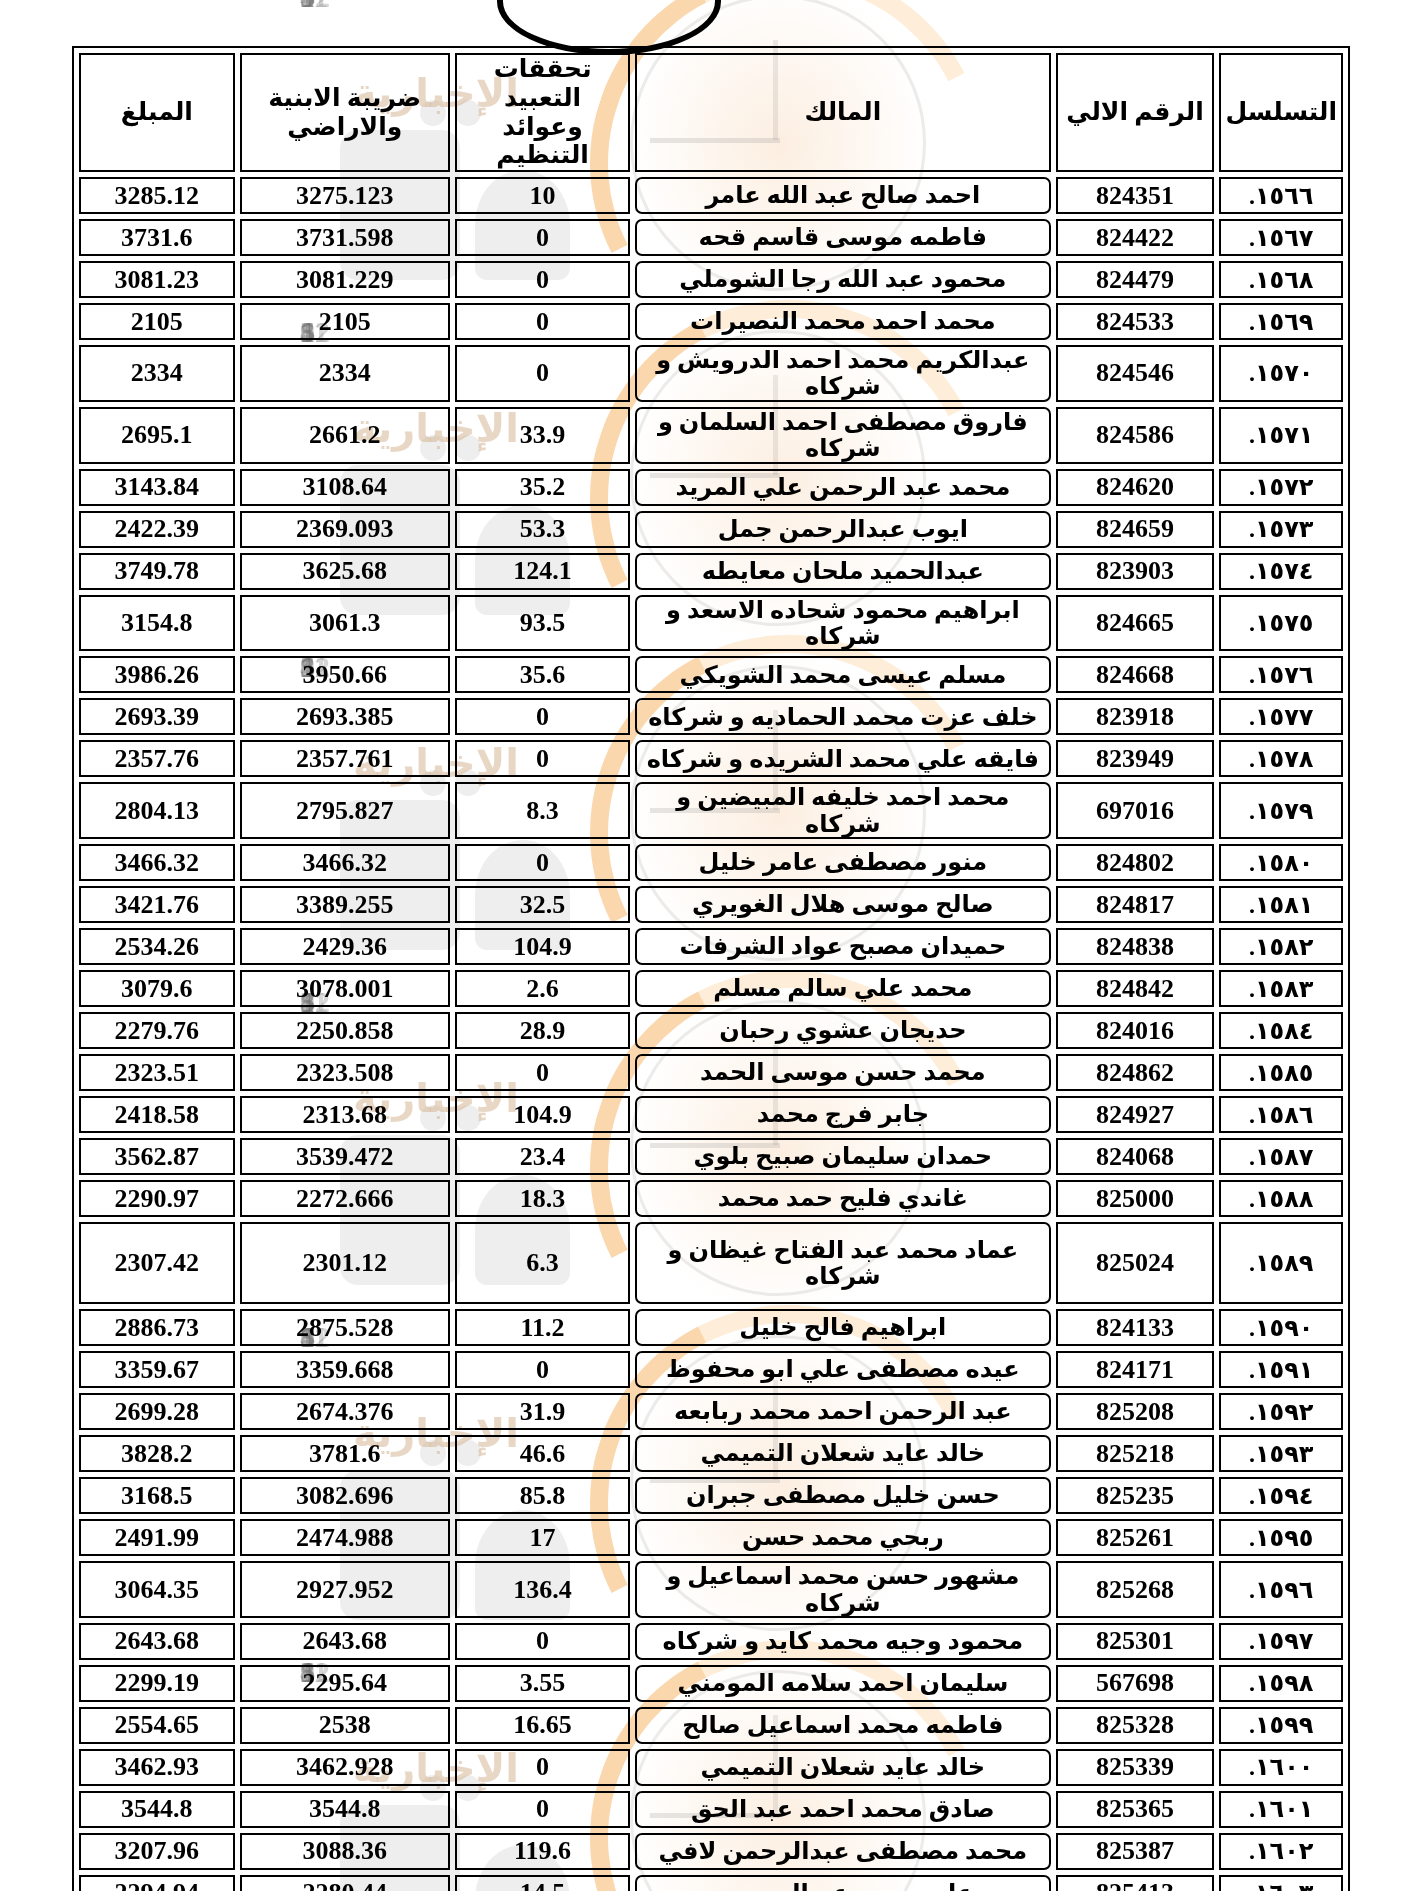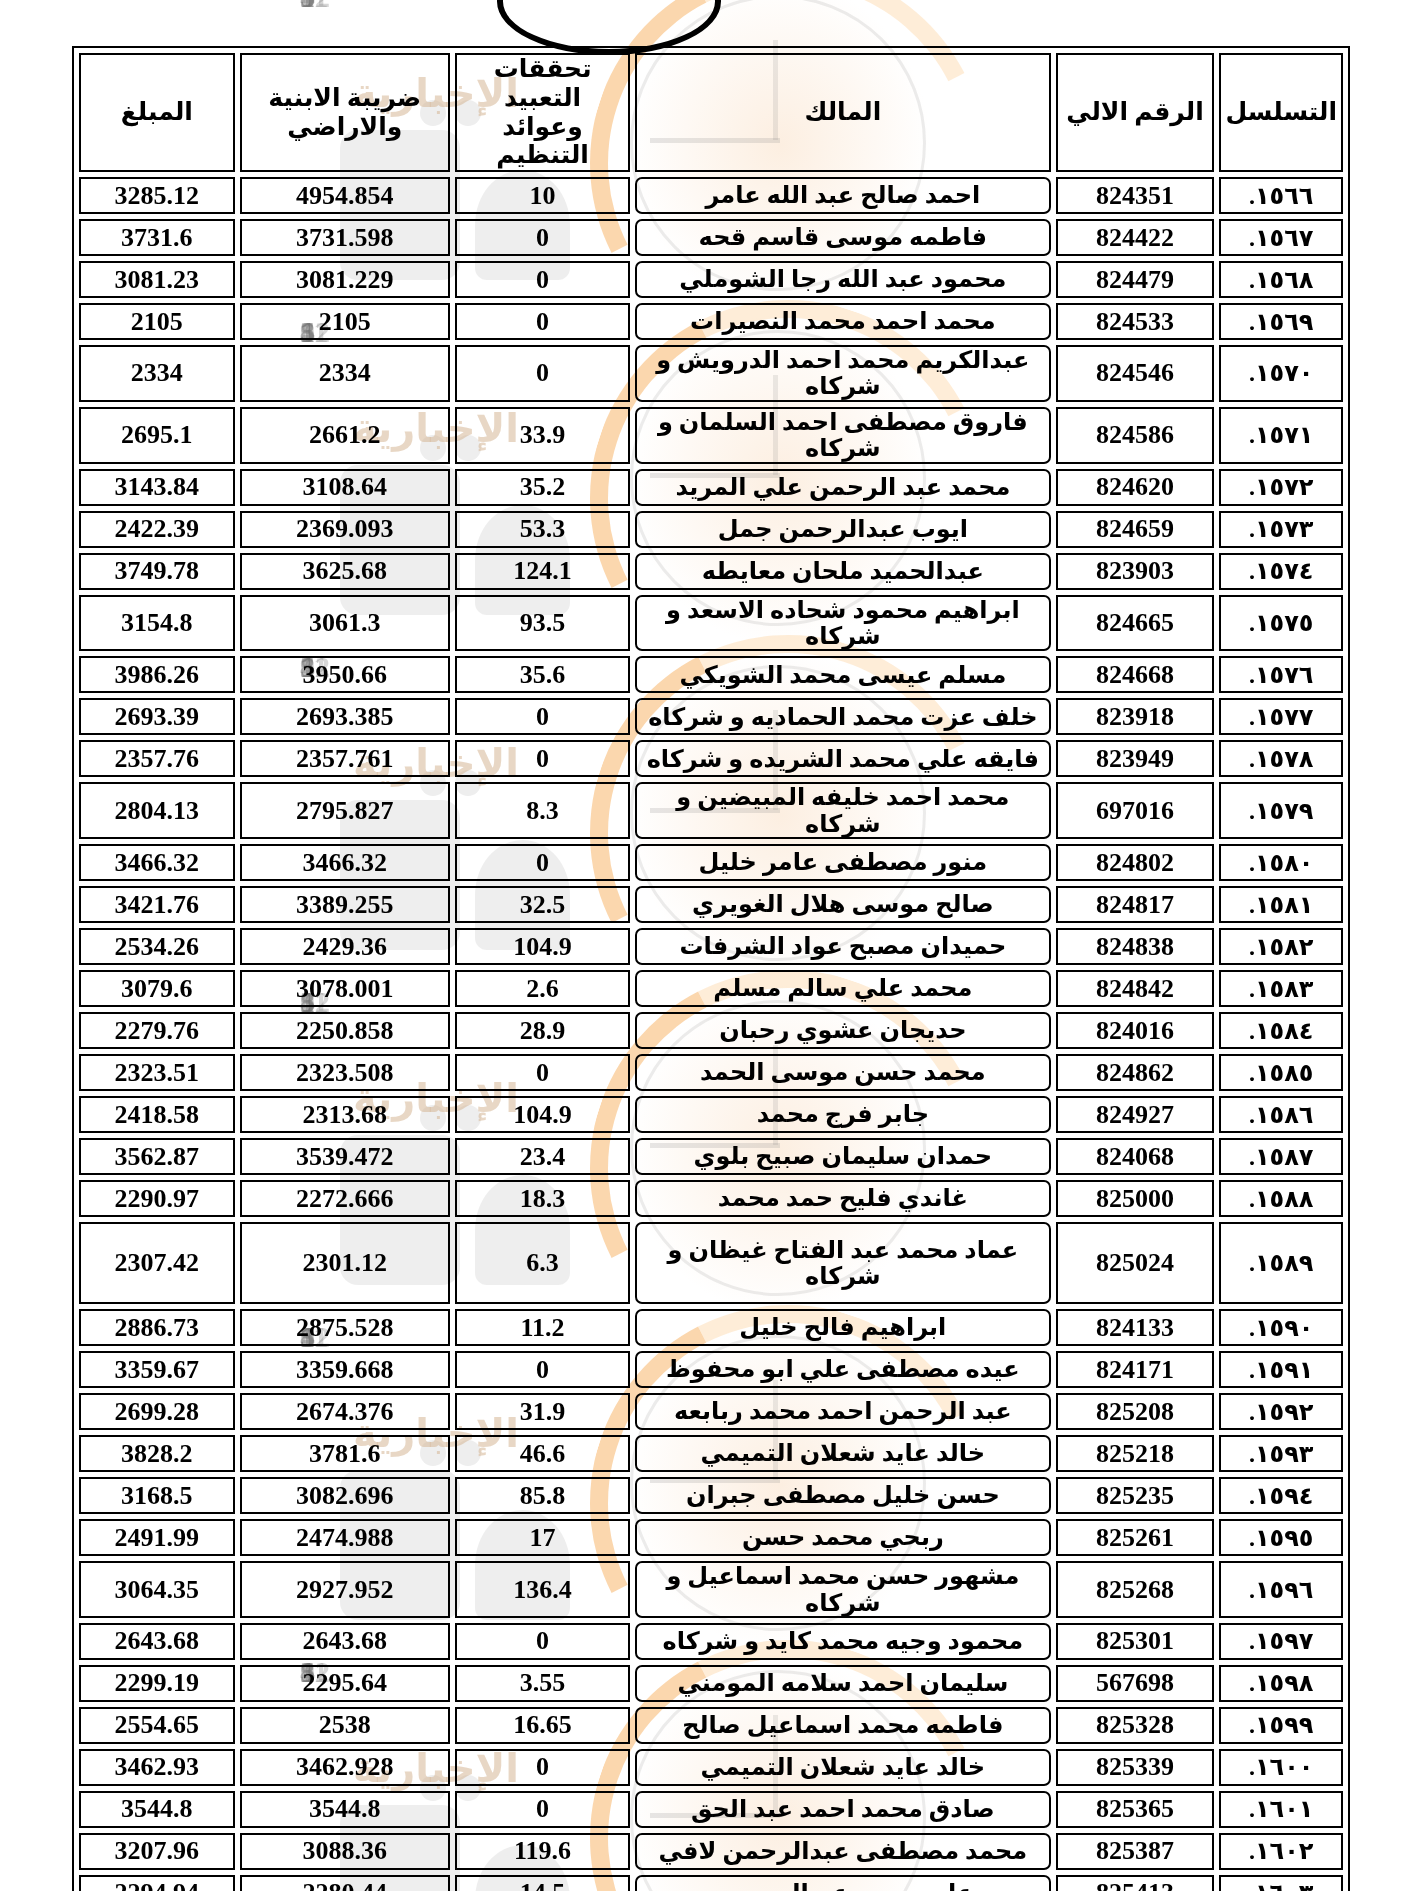--- a/index.html
+++ b/index.html
@@ -214,21 +214,21 @@
 والاراضي</th>
         <th>المبلغ</th>
       </tr>
     </thead>
     <tbody id="rows-body">
         <tr>
           <td class="serial">١٥٦٦.</td>
           <td class="num">824351</td>
           <td class="owner">احمد صالح عبد الله عامر</td>
           <td class="num">10</td>
-          <td class="num">4954.854</td>
+          <td class="num">3275.123</td>
           <td class="num">3285.12</td>
         </tr>
         <tr>
           <td class="serial">١٥٦٧.</td>
           <td class="num">824422</td>
           <td class="owner">فاطمه موسى قاسم قحه</td>
           <td class="num">0</td>
           <td class="num">3731.598</td>
           <td class="num">3731.6</td>
         </tr>

